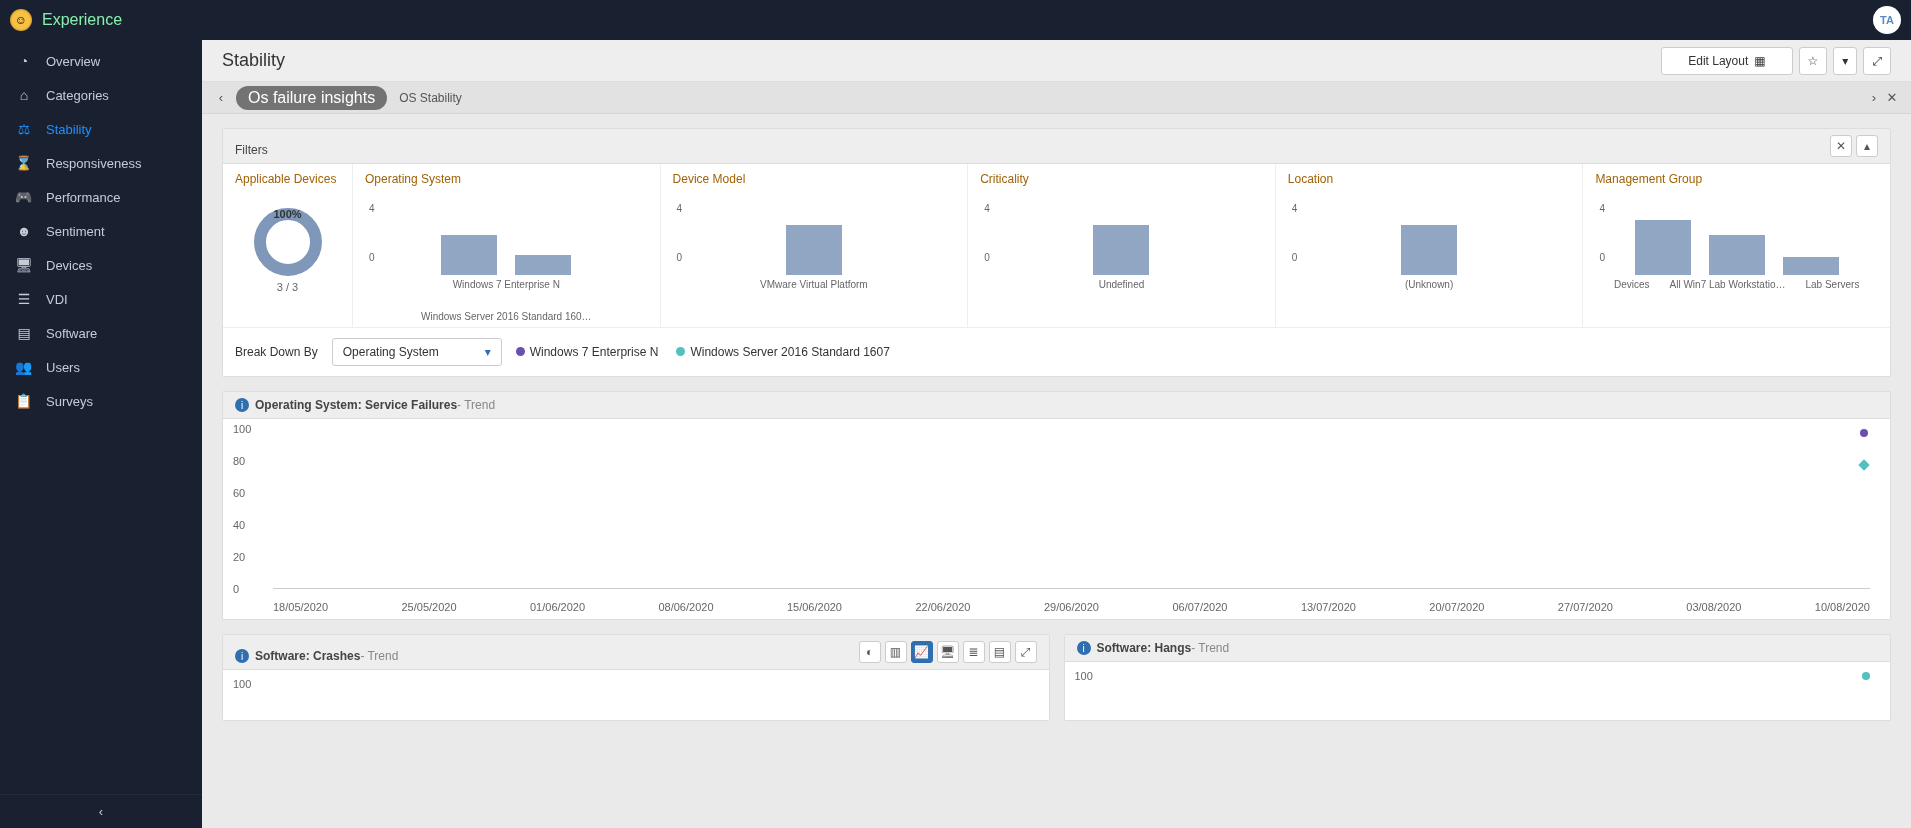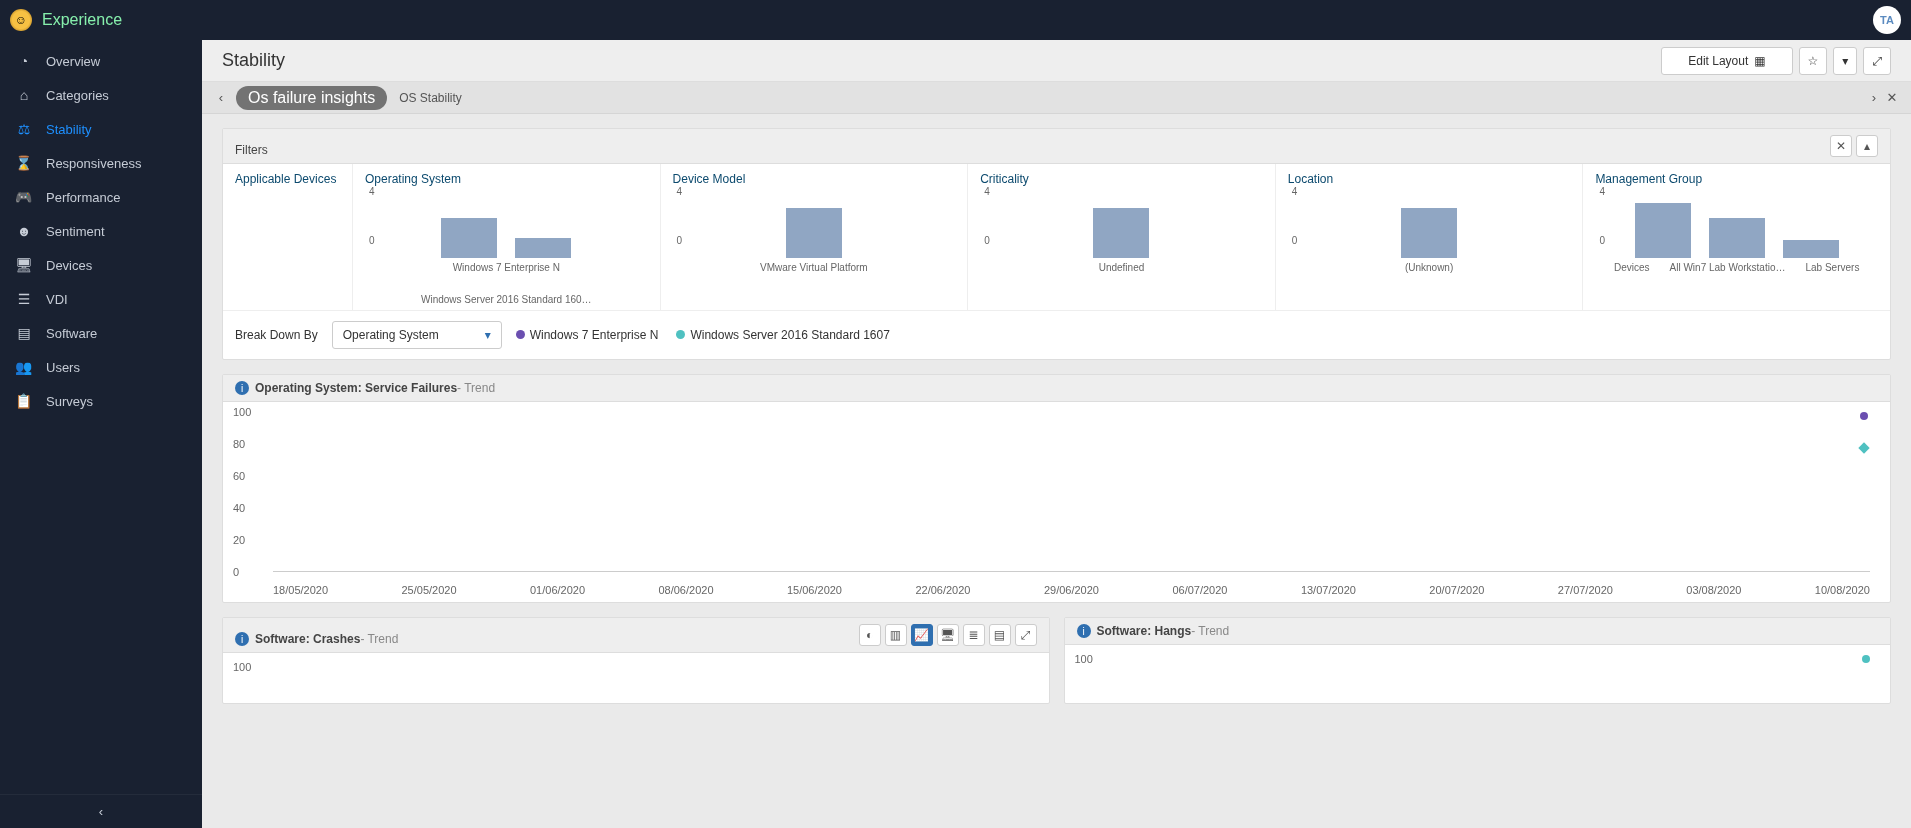--- a/index.html
+++ b/index.html
@@ -32,21 +32,21 @@
   .crumbbar .spacer{flex:1;}
   .content { padding:14px 20px; }
   .panel { background:#fff; border:1px solid #ddd; border-radius:2px; margin-bottom:14px; }
   .panel-head { background:#eeeeee; border-bottom:1px solid #ddd; padding:6px 12px; display:flex; align-items:flex-end; font-size:12px; color:#444;}
   .panel-head .spacer{flex:1;}
   .head-icon { width:22px; height:22px; border:1px solid #ccc; border-radius:3px; display:flex; align-items:center; justify-content:center; background:#fff; margin-left:4px; cursor:pointer; font-size:12px; color:#555;}
   .head-icon.active{ background:#2f6fb0; color:#fff; border-color:#2f6fb0;}
   .filters-body { display:flex; align-items:stretch; }
   .filter-col { flex:1; border-right:1px solid #eee; padding:8px 12px 4px 12px; position:relative;}
   .filter-col:last-child{border-right:none;}
-  .filter-col .fc-title{ font-size:12px; color:#0c4a6e; margin-bottom:0;}
+  .filter-col .fc-title{ font-size:12px; color:#a16207; margin-bottom:17px;}
   .donut-wrap{ display:flex; flex-direction:column; align-items:center; padding-top:4px;}
   .barchart { height:72px; position:relative; display:flex; align-items:flex-end; gap:18px; padding:0 18px; justify-content:center;}
   .barchart .bar { width:56px; background:#90a6c3; }
   .axis { position:absolute; left:4px; top:0; bottom:12px; width:18px; font-size:10px; color:#666; display:flex; flex-direction:column; justify-content:space-between;}
   .xlabels { display:flex; justify-content:center; gap:20px; font-size:10px; color:#666; padding:4px 0 0 0; flex-wrap:wrap; line-height:1.2; text-align:center;}
   .breakdown-row{ display:flex; align-items:center; padding:10px 12px; border-top:1px solid #eee; gap:14px; font-size:12px;}
   .select { border:1px solid #ccc; border-radius:3px; height:28px; display:flex; align-items:center; padding:0 10px; min-width:170px; justify-content:space-between; cursor:pointer; background:#fff;}
   .legend-dot{ width:9px; height:9px; border-radius:50%; display:inline-block; margin-right:5px;}
   .trend-chart{ height:200px; position:relative; padding:10px 20px 30px 50px;}
   .trend-chart .ylabel{ position:absolute; left:10px; font-size:11px; color:#666; transform:translateY(-50%);}
@@ -154,20 +154,28 @@
         <div class="panel">
           <div class="panel-head">
             <span>Filters</span>
             <div class="spacer"></div>
             <div class="head-icon">✕</div>
             <div class="head-icon">▴</div>
           </div>
           <div class="filters-body">
             <div class="filter-col" style="flex:0 0 130px;">
               <div class="fc-title">Applicable Devices</div>
+              <div class="donut-wrap">
+                <svg width="70" height="70">
+                  <circle cx="35" cy="35" r="28" fill="none" stroke="#7f97b8" stroke-width="12"></circle>
+                  <circle cx="35" cy="35" r="20" fill="#fff"></circle>
+                </svg>
+                <div style="position:absolute; top:44px; font-size:11px; font-weight:600;">100%</div>
+                <div style="font-size:11px; color:#666; margin-top:4px;">3 / 3</div>
+              </div>
             </div>
             <div id="filter-cols" style="display:flex; flex:1;">
                 <div class="filter-col">
                   <div class="fc-title">Operating System</div>
     <div style="position:relative;">
       <div class="axis">
                       <span>4</span>
                       <span>0</span>
                     </div>
       <div class="barchart">

